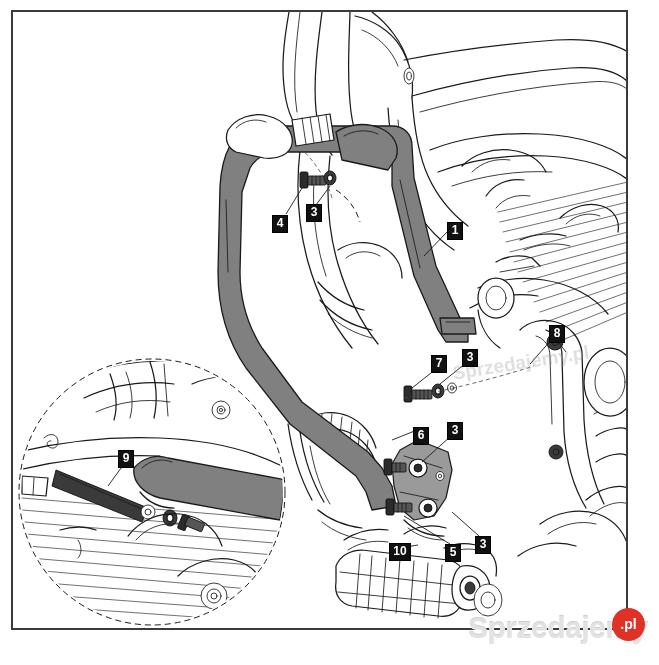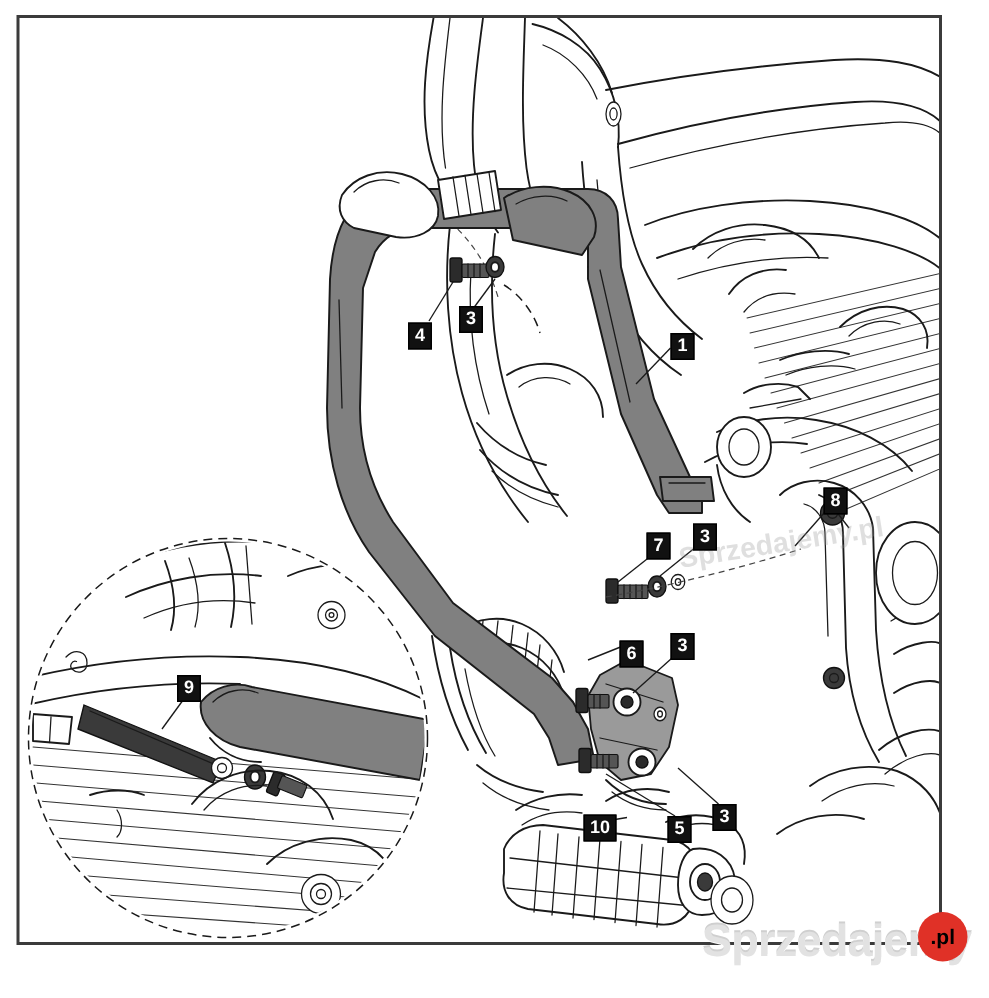--- a/index.html
+++ b/index.html
@@ -34,21 +34,21 @@
     font-family:"Liberation Sans", sans-serif;
     font-weight:bold;font-size:30px;letter-spacing:-0.5px;
     color:#e2e2e2;
     text-shadow:0 1px 0 #ffffff, 0 -1px 0 #cfcfcf;
     white-space:nowrap;
   }
   #wm-badge{
     position:absolute;z-index:10;left:612px;top:608px;
     width:33px;height:33px;border-radius:50%;
     background:#e03127;
-    color:#000000;font-weight:bold;font-size:14px;
+    color:#ffffff;font-weight:bold;font-size:14px;
     text-align:center;line-height:33px;
     font-family:"Liberation Sans", sans-serif;
   }
   #wm-center{
     position:absolute;z-index:3;left:452px;top:352px;
     font-family:"Liberation Sans", sans-serif;
     font-weight:bold;font-size:19px;
     color:rgba(150,150,150,0.30);
     transform:rotate(-9deg);
     white-space:nowrap;pointer-events:none;

